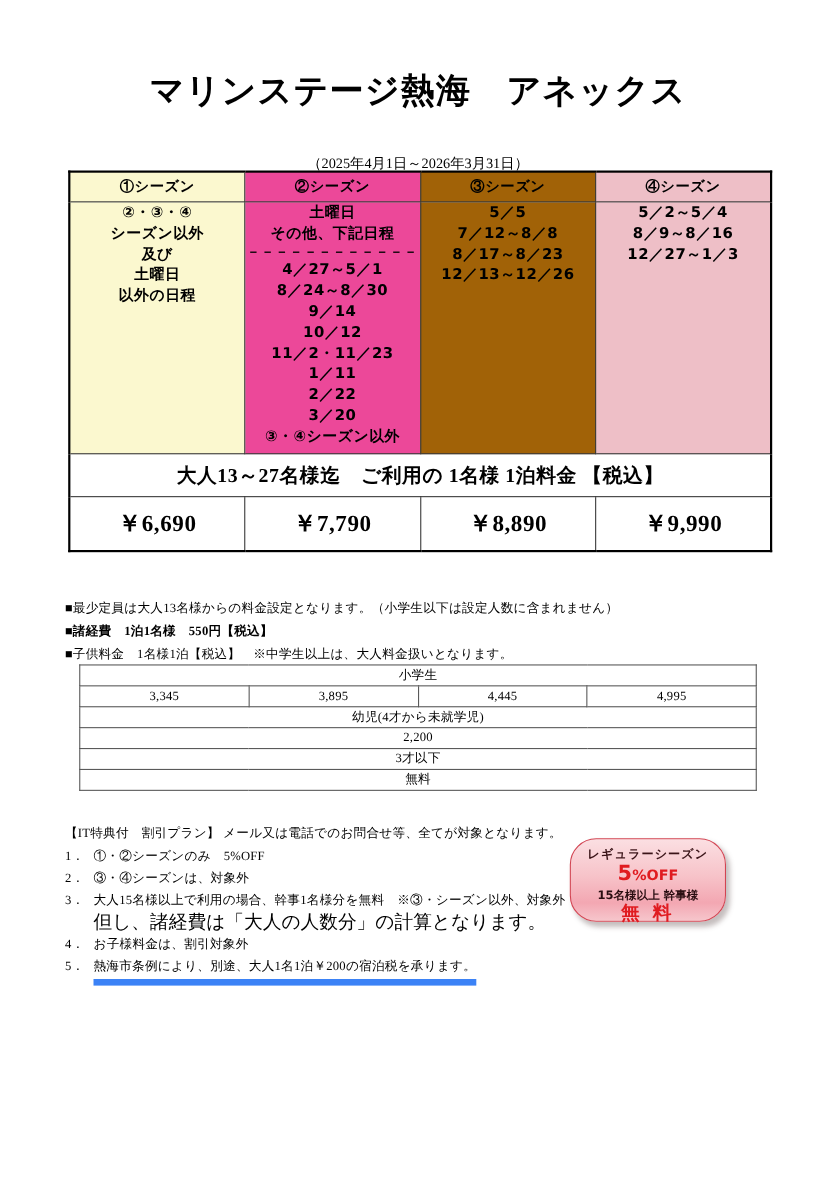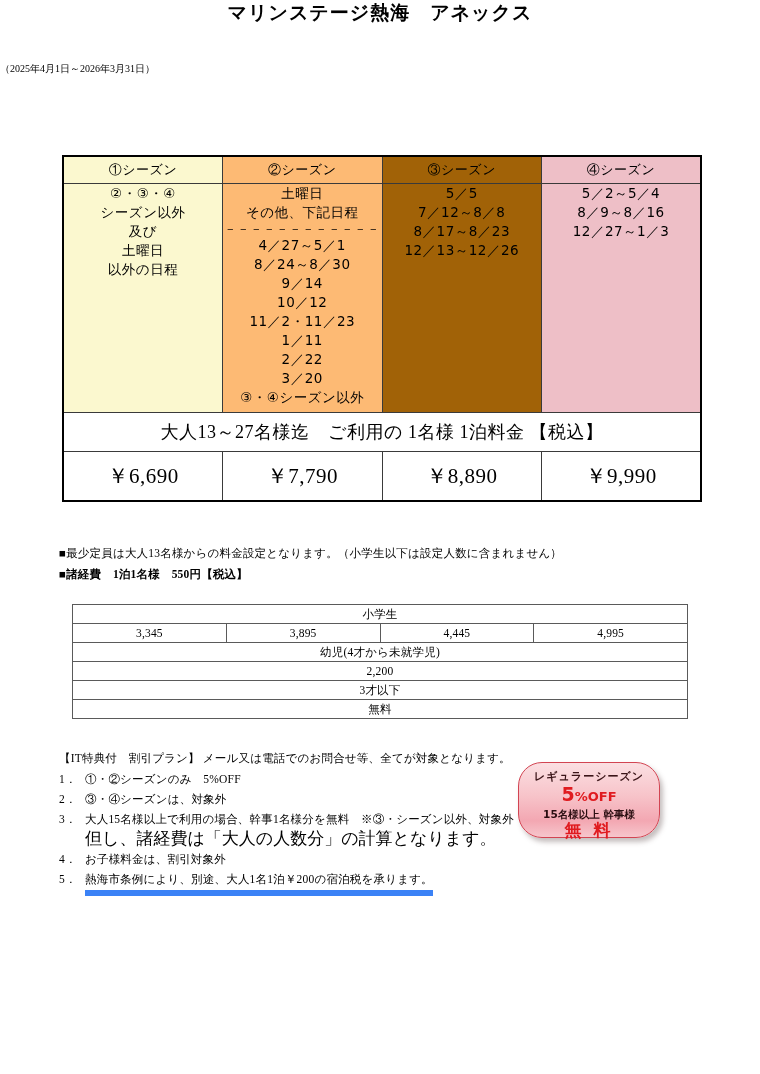--- a/index.html
+++ b/index.html
@@ -12,48 +12,49 @@
     height: 1074px;
     position: relative;
     font-family: "Liberation Serif", "DejaVu Serif", serif;
     color: #000000;
     overflow: hidden;
   }
 
   
   .doc-title {
     text-align: center;
-    font-size: 19px;
+    font-size: 31px;
     font-weight: 700;
     letter-spacing: 1px;
+    margin-top: 62px;
     font-family: "DejaVu Serif", "Liberation Serif", serif;
   }
   .doc-period {
-    text-align: left;
-    font-size: 10px;
+    text-align: center;
+    font-size: 13px;
     margin-top: 36px;
     letter-spacing: 0px;
   }
 
   
   .season-table {
     position: absolute;
     left: 62px;
     top: 155px;
     width: 640px;
     border-collapse: collapse;
     table-layout: fixed;
   }
   .season-table td,
   .season-table th {
     border: 1px solid #3a3a3a;
     padding: 0;
     text-align: center;
     vertical-align: top;
-    font-weight: normal;
+    font-weight: bold;
   }
   .season-table .outer-l { border-left: 2px solid #000; }
   .season-table .outer-r { border-right: 2px solid #000; }
   .season-table .outer-t { border-top: 2px solid #000; }
   .season-table .outer-b { border-bottom: 2px solid #000; }
 
   .hdr {
     height: 26px;
     font-size: 13px;
     line-height: 26px;
@@ -61,21 +62,21 @@
   }
   .body-cell {
     height: 228px;
     font-size: 13.5px;
     line-height: 19px;
     padding-top: 8px;
     letter-spacing: 0.5px;
     font-family: "DejaVu Sans", "Liberation Sans", sans-serif;
   }
   .c1 { background: #fbf8cf; }
-  .c2 { background: #fdba74; }
+  .c2 { background: #ec4899; }
   .c3 { background: #a16207; }
   .c4 { background: #eebfc7; }
 
   .dash-rule {
     letter-spacing: 1px;
     font-size: 12px;
     line-height: 14px;
   }
 
   .banner-row td {
@@ -268,20 +269,21 @@
     <td class="outer-b">￥7,790</td>
     <td class="outer-b">￥8,890</td>
     <td class="outer-b outer-r">￥9,990</td>
   </tr>
 </tbody>
   </table>
 
 <div class="notes">
   <div class="note-line">■最少定員は大人13名様からの料金設定となります。（小学生以下は設定人数に含まれません）</div>
   <div class="note-line note-strong">■諸経費　1泊1名様　550円【税込】</div>
+  <div class="note-line">■子供料金　1名様1泊【税込】　※中学生以上は、大人料金扱いとなります。</div>
 </div>
 
 <table class="kids-table">
   <tbody>
       <tr>
     <td colspan="4">小学生</td>
   </tr>
   <tr>
     <td style="width:150px">3,345</td>
     <td style="width:158px">3,895</td>

